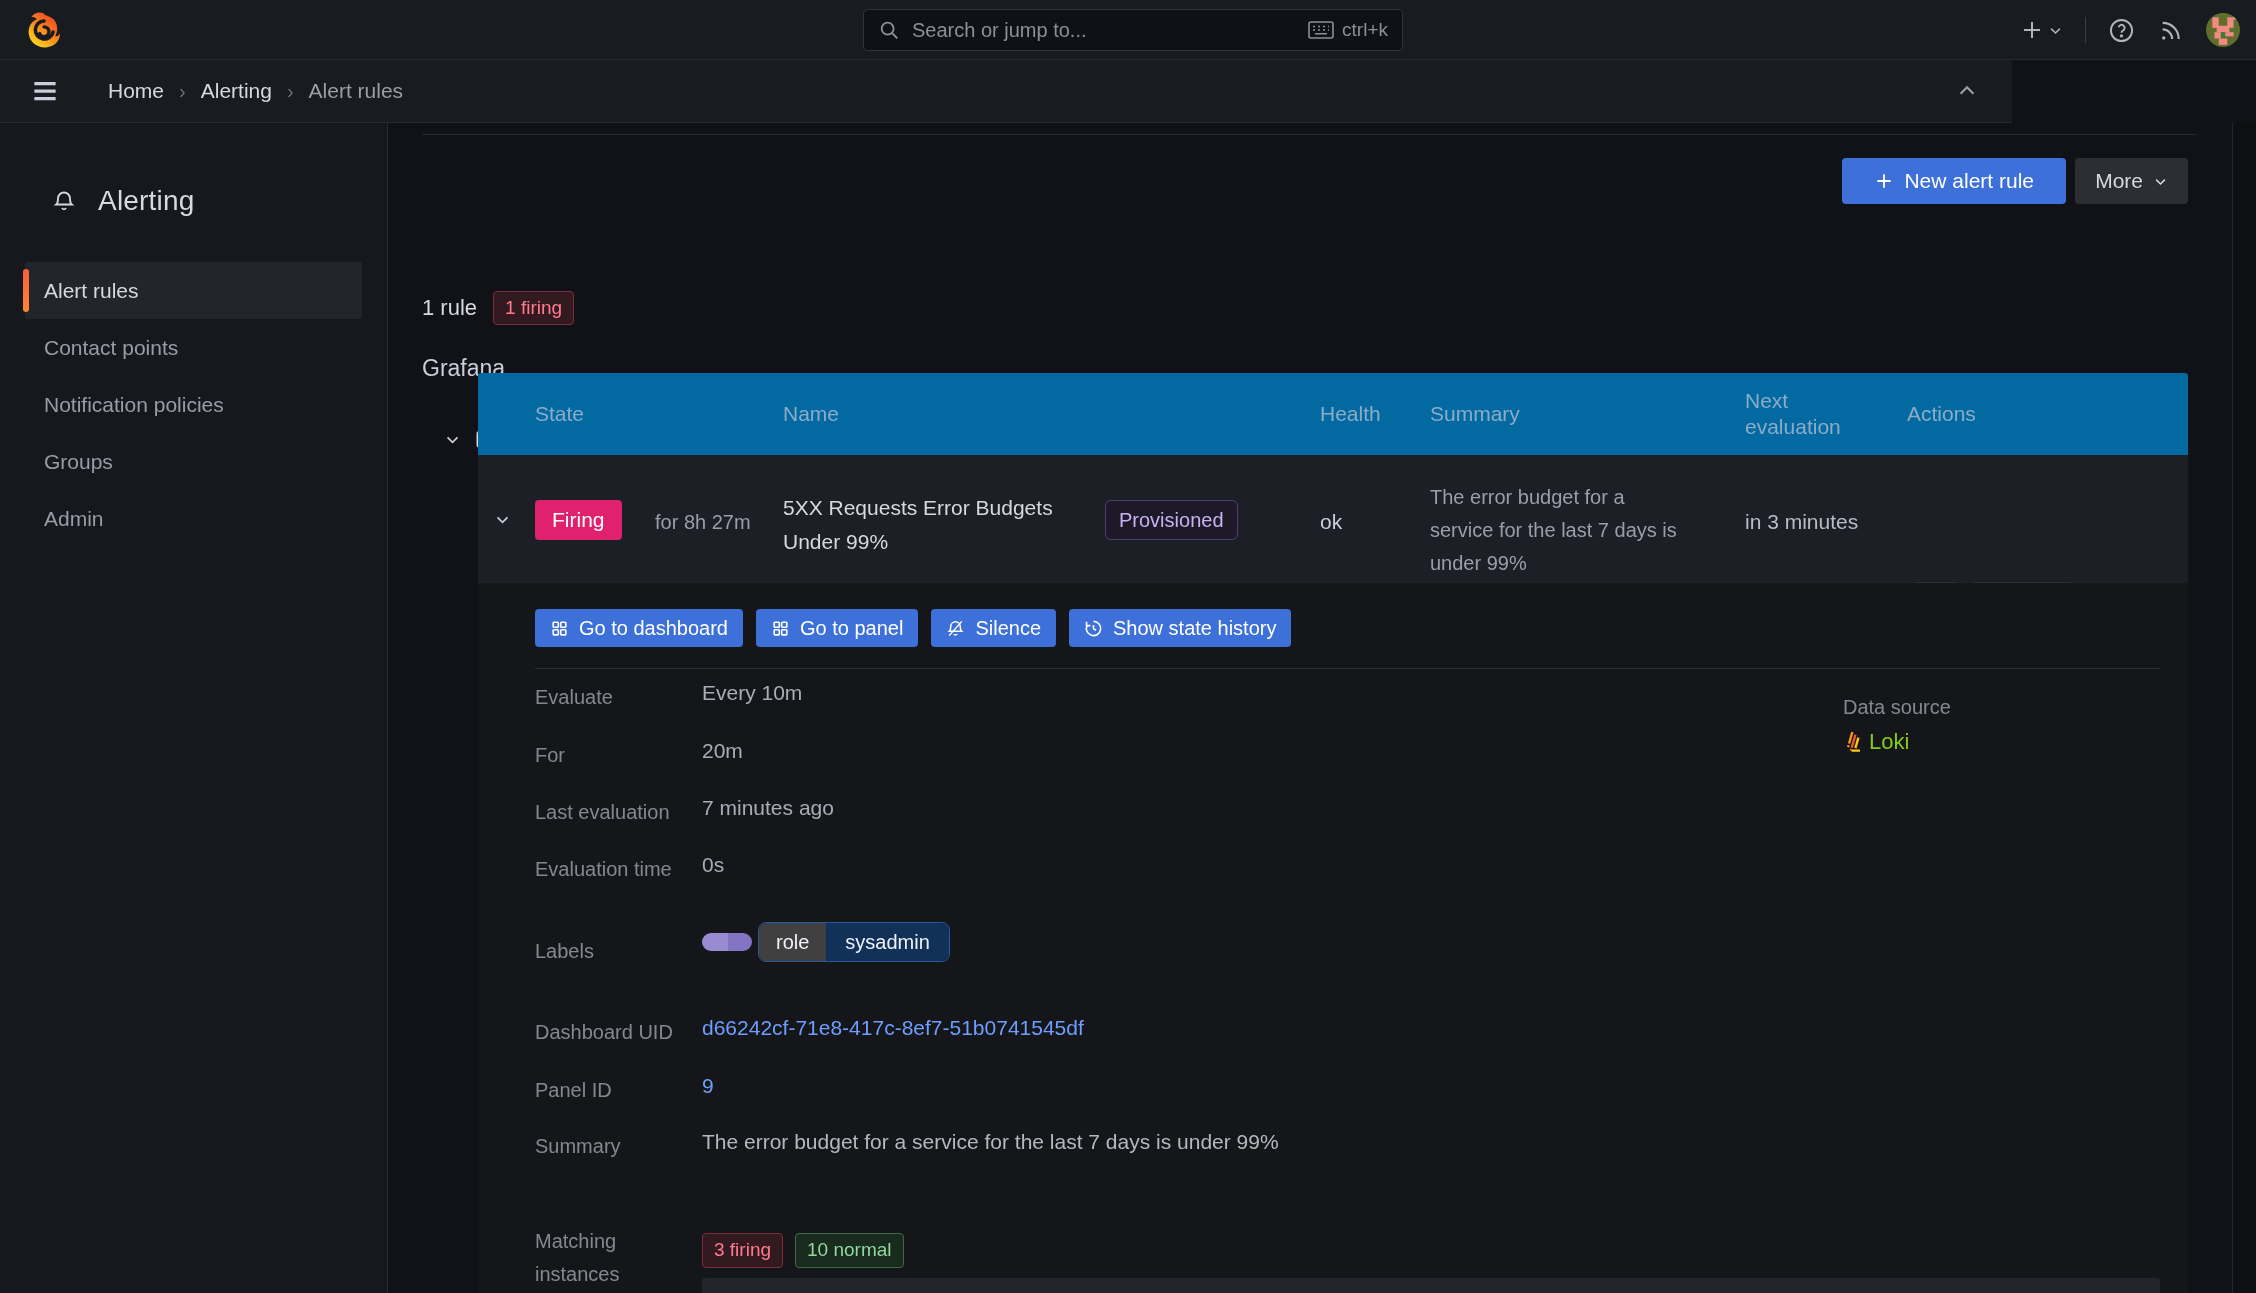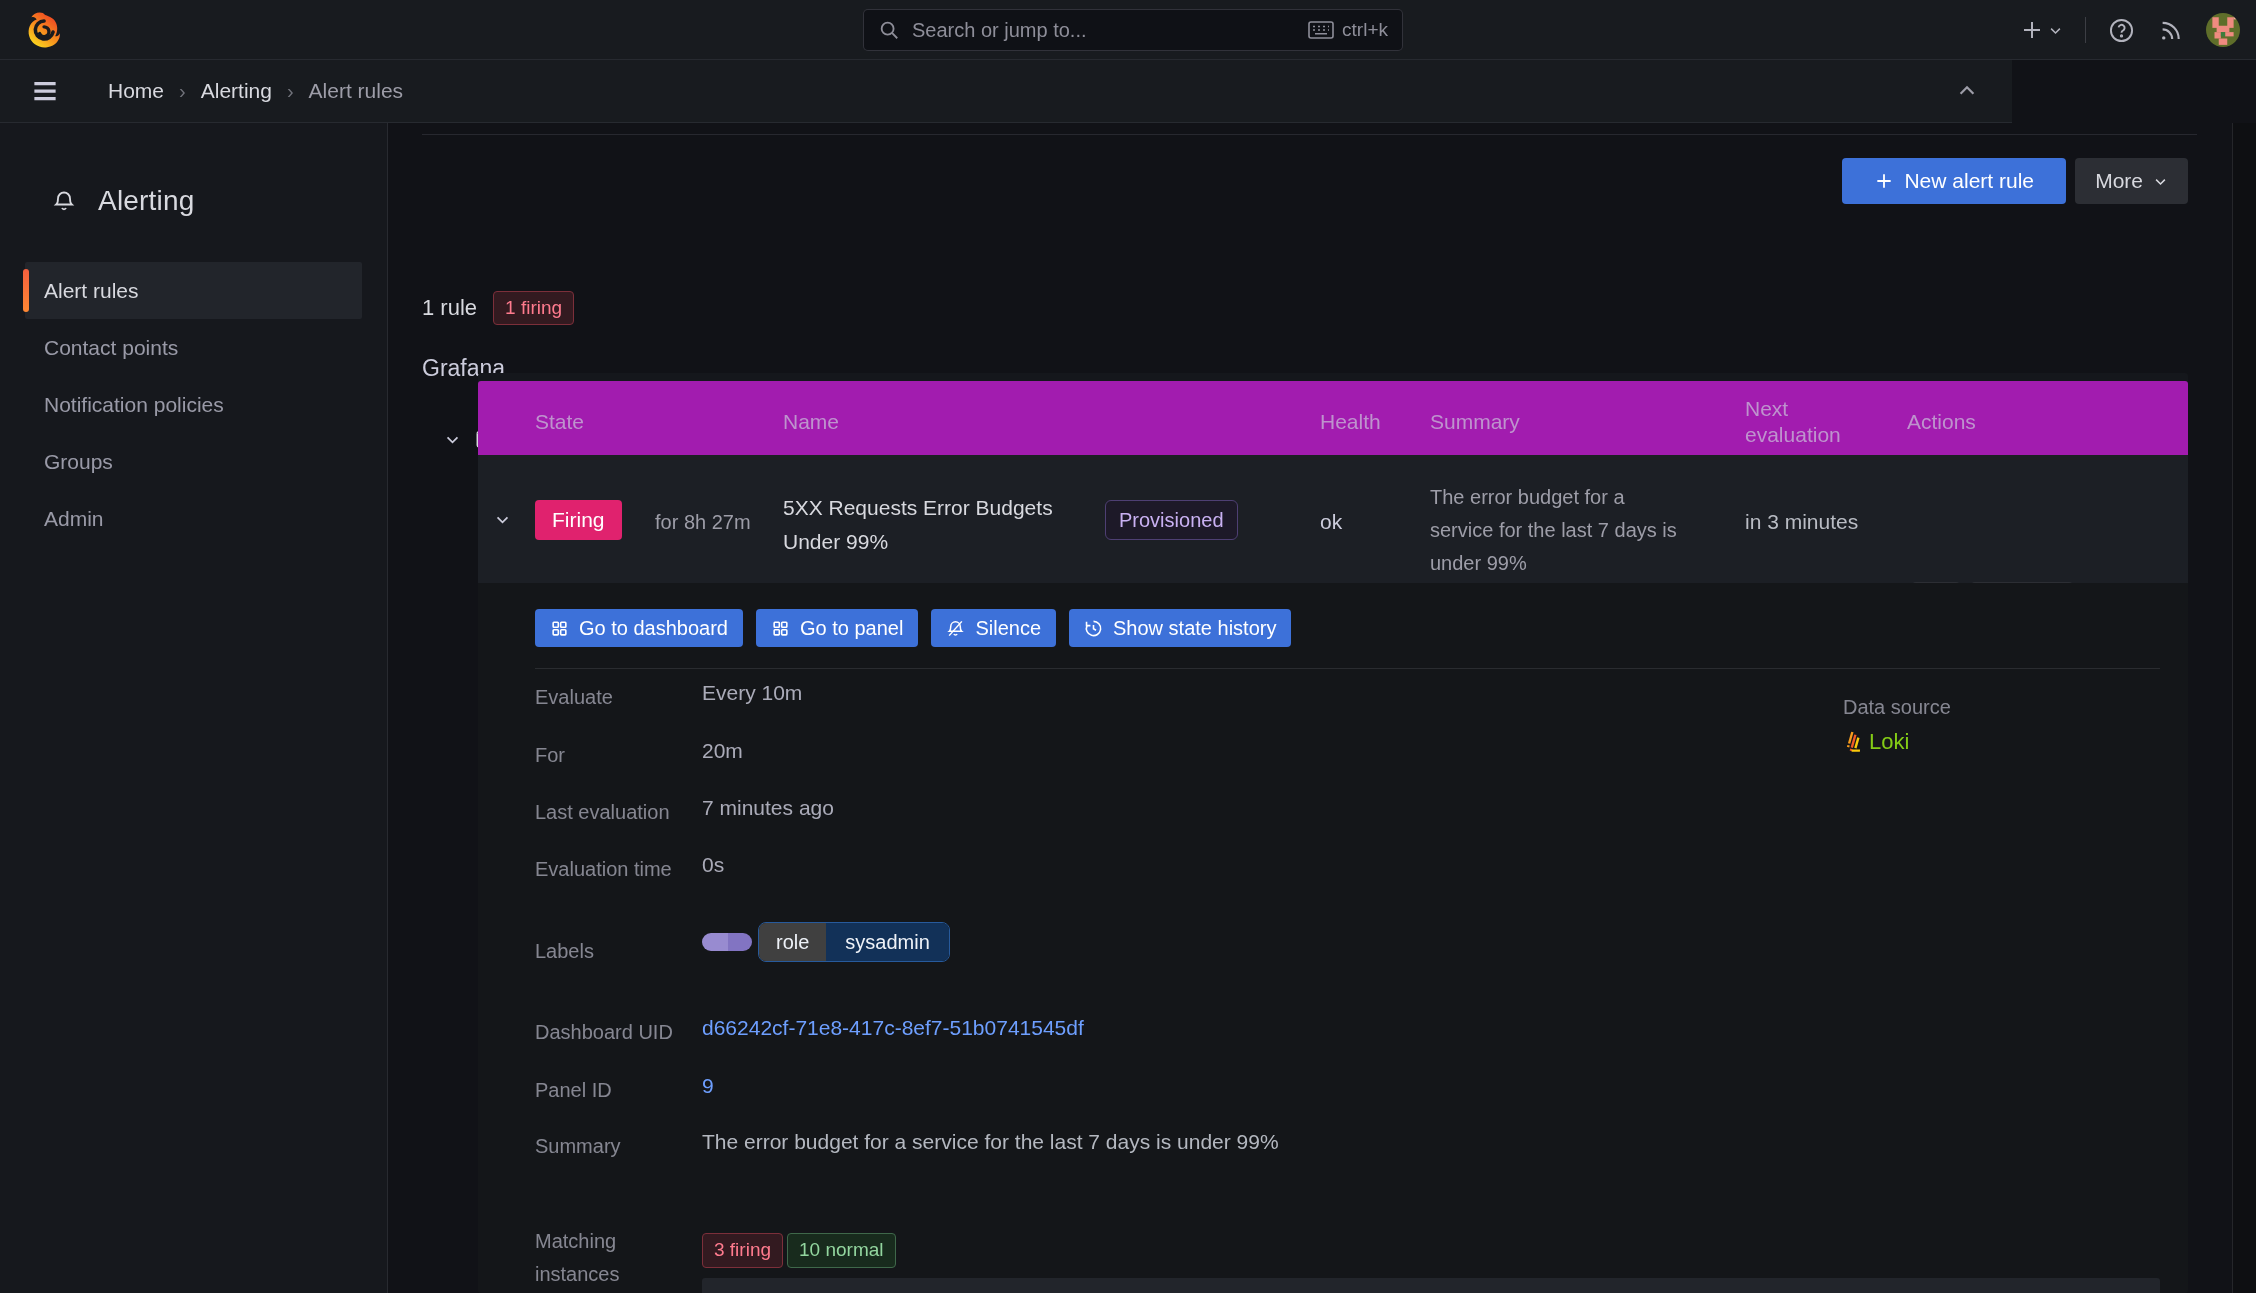--- a/index.html
+++ b/index.html
@@ -72,21 +72,21 @@
 
   .folder-row { position:absolute; left:56px; top:294px; height:44px; display:flex; align-items:center; gap:14px; }
   .folder-row .fname { font-size:22px; color:#d8d9df; cursor:pointer; }
   .folder-row .fsep { color:#70727a; font-size:20px; }
   .folder-badges { position:absolute; left:1243px; top:294px; height:44px; display:flex; align-items:center; gap:24px; }
   .v-div { width:1px; height:34px; background:rgba(204,204,220,0.25); }
   .dl-icon { color:#ccccdc; cursor:pointer; display:flex; }
 
   
   .rtable { position:absolute; left:90px; top:250px; width:1710px; height:920px; background:#15171c; border-radius:3px; }
-  .t-header { position:absolute; left:0; top:0; width:100%; height:82px; background:#a21caf; border-radius:3px 3px 0 0;margin-top:8px; }
+  .t-header { position:absolute; left:0; top:0; width:100%; height:82px; background:#0369a1; border-radius:3px 3px 0 0; }
   .t-header .hl { position:absolute; font-size:21px; color:rgba(204,204,220,0.68); top:28px; line-height:26px; }
   .hl.c-state{left:57px} .hl.c-name{left:305px} .hl.c-health{left:842px} .hl.c-summary{left:952px}
   .hl.c-next{left:1267px; top:15px; width:135px} .hl.c-actions{left:1429px}
 
   .t-row { position:absolute; left:0; top:82px; width:100%; height:128px; background:#1c1f25; }
   .row-chevron { position:absolute; left:16px; top:56px; color:#ccccdc; cursor:pointer; display:flex; }
   .state-badge { position:absolute; left:57px; top:45px; background:#e0226e; color:#fff; font-size:21px;
                  border-radius:4px; padding:8px 17px; }
   .state-dur { position:absolute; left:177px; top:56px; font-size:20px; color:#9d9da8; }
   .rule-name { position:absolute; left:305px; top:36px; width:320px; font-size:21px; color:#d8d9df; line-height:34px; cursor:pointer; }
@@ -112,21 +112,21 @@
   .label-pill { position:absolute; left:280px; top:339px; height:40px; display:flex; border:1px solid #275a9c;
                 border-radius:8px; overflow:hidden; font-size:20px; color:#eef2f8; }
   .label-pill .k { background:#404040; display:flex; align-items:center; padding:12px 17px; }
   .label-pill .v { background:#123158; display:flex; align-items:center; padding:0 19px; }
 
   .ds-label { position:absolute; left:1365px; top:113px; font-size:20px; color:rgba(204,204,220,0.62); }
   .ds-value { position:absolute; left:1365px; top:146px; display:flex; align-items:center; gap:4px;
               font-size:22px; color:#84cc16; }
 
   .match-label { position:absolute; left:57px; top:642px; width:100px; font-size:20px; color:rgba(204,204,220,0.62); line-height:33px; }
-  .match-badges { position:absolute; left:224px; top:650px; display:flex; gap:4px; }
+  .match-badges { position:absolute; left:224px; top:650px; display:flex; gap:12px; }
   .instances-top { position:absolute; left:224px; top:695px; width:1458px; height:15px; background:#22252b; border-radius:3px 3px 0 0; }
 
   svg { display:block; }
 </style>
 </head>
 <body>
 
 <div id="app">
 
   <div class="topnav">

